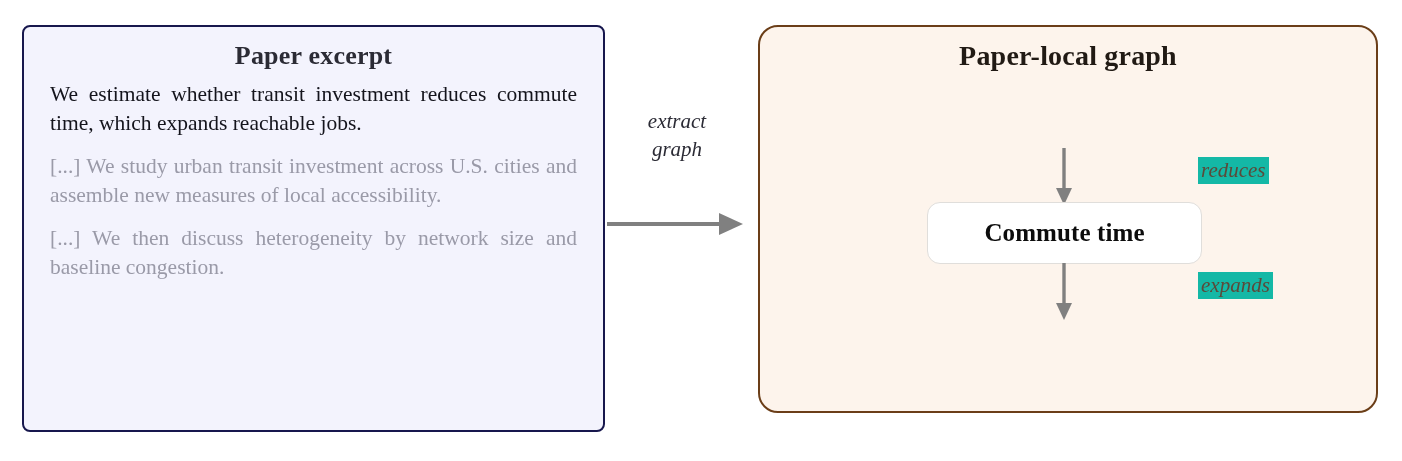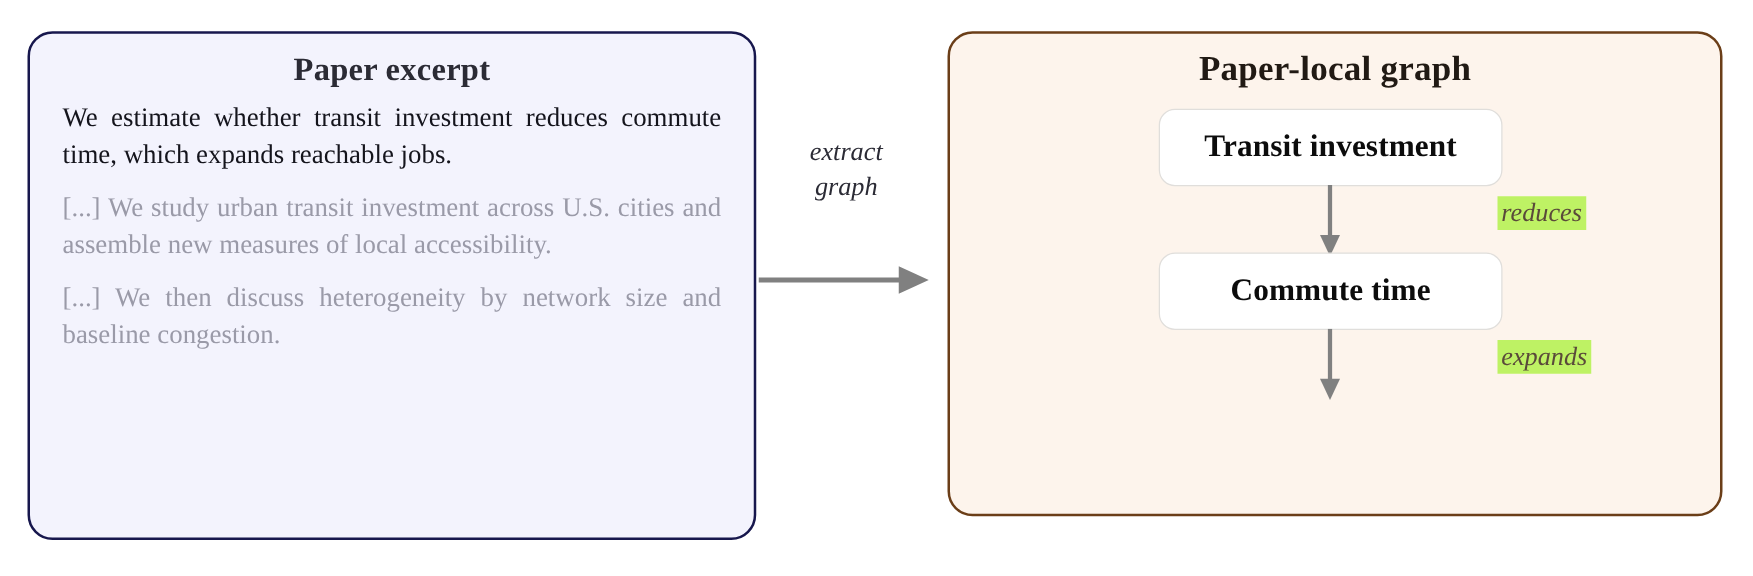--- a/index.html
+++ b/index.html
@@ -19,21 +19,21 @@
   
   #excerpt-panel {
     position: absolute;
     left: 22px;
     top: 25px;
     width: 583px;
     height: 407px;
     box-sizing: border-box;
     background: #f3f3fd;
     border: 2.2px solid #17174d;
-    border-radius: 20px;
+    border-radius: 8px;
     padding: 14px 26px 0 26px;
   }
   #excerpt-title {
     text-align: center;
     font-size: 26px;
     font-weight: bold;
     color: #2b2b35;
     letter-spacing: 0.2px;
     margin: 0 0 9px 0;
   }
@@ -118,21 +118,21 @@
     height: 59px;
   }
   #edge-0 { top: 121px; }
   #edge-1 { top: 236px; }
 
   .edge-label {
     position: absolute;
     font-style: italic;
     font-size: 21px;
     color: #5a4a3a;
-    background: #bef264;
+    background: #14b8a6;
     padding: 1px 3px;
     white-space: nowrap;
   }
   #edge-label-0 { left: 438px; top: 130px; }
   #edge-label-1 { left: 438px; top: 245px; }
 </style>
 </head>
 <body>
 
 <div id="excerpt-panel">
@@ -151,23 +151,20 @@
 </div>
 
 <svg id="extract-arrow" viewBox="0 0 142 36">
   <line x1="4" y1="18" x2="118" y2="18" stroke="#808080" stroke-width="4"></line>
   <polygon points="116,7 140,18 116,29" fill="#808080"></polygon>
 </svg>
 
 <div id="graph-panel">
   <div id="graph-title">Paper-local graph</div>
 
-  <div class="graph-node" id="node-0">
-    <span>Transit investment</span>
-  </div>
 
   <svg class="graph-edge" id="edge-0" viewBox="0 0 58 59">
     <line x1="29" y1="0" x2="29" y2="42" stroke="#808080" stroke-width="3.4"></line>
     <polygon points="21,40 37,40 29,57" fill="#808080"></polygon>
   </svg>
   <div class="edge-label" id="edge-label-0">reduces</div>
 
   <div class="graph-node" id="node-1">
     <span>Commute time</span>
   </div>

